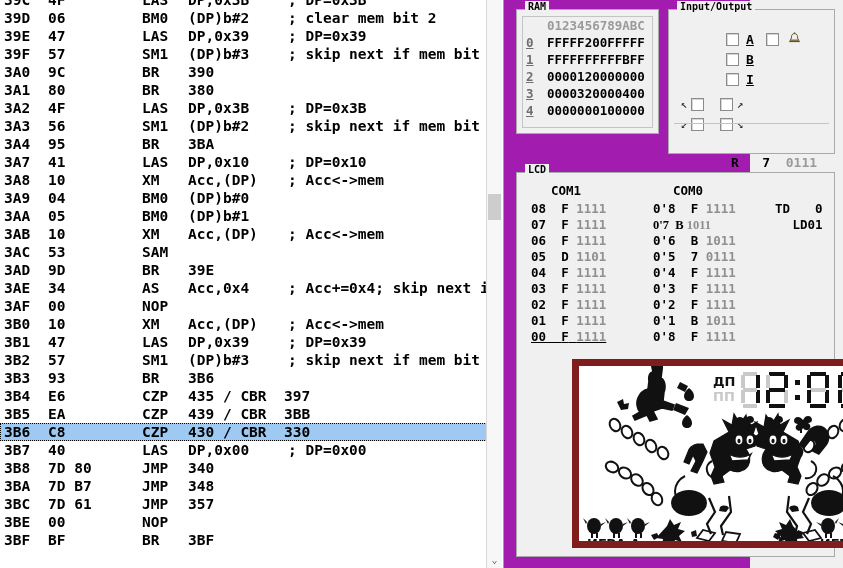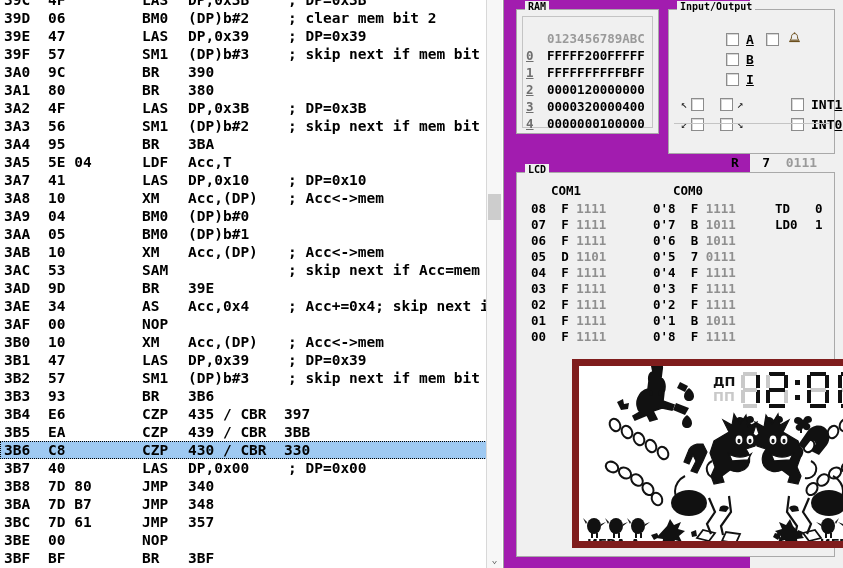--- a/index.html
+++ b/index.html
@@ -109,21 +109,21 @@
   #ram-box   { left: 516px; top: 9px;  width: 143px; height: 125px; }
   #io-box    { left: 668px; top: 9px;  width: 167px; height: 145px; }
   #lcd-box   { left: 516px; top: 172px; width: 319px; height: 385px; padding-left: 20px; }
 
   
   #ram-inner {
     position: absolute;
     left: 5px; top: 6px; right: 5px; bottom: 5px;
     background: #f0f0f0;
     border: 1px solid #c4c4c4;
-    padding: 13px 0 0 3px;
+    padding: 0 0 0 3px;
   }
   .ram-hdr, .ram-row {
     white-space: pre;
     font-family: "DejaVu Sans Mono", monospace;
     font-size: 12.5px;
     font-weight: bold;
     line-height: 17px;
     height: 17px;
   }
   .ram-hdr { color: #9a9a9a; padding-left: 21px; }
@@ -253,27 +253,26 @@
       <div id="listing-rows">
           <div class="row"><span class="c-addr">39C</span><span class="c-bytes">4F</span><span class="c-mnem">LAS</span><span class="c-ops">DP,0x3B</span><span class="c-cmt">; DP=0x3B</span></div>
           <div class="row"><span class="c-addr">39D</span><span class="c-bytes">06</span><span class="c-mnem">BM0</span><span class="c-ops">(DP)b#2</span><span class="c-cmt">; clear mem bit 2</span></div>
           <div class="row"><span class="c-addr">39E</span><span class="c-bytes">47</span><span class="c-mnem">LAS</span><span class="c-ops">DP,0x39</span><span class="c-cmt">; DP=0x39</span></div>
           <div class="row"><span class="c-addr">39F</span><span class="c-bytes">57</span><span class="c-mnem">SM1</span><span class="c-ops">(DP)b#3</span><span class="c-cmt">; skip next if mem bit 3 set</span></div>
           <div class="row"><span class="c-addr">3A0</span><span class="c-bytes">9C</span><span class="c-mnem">BR</span><span class="c-ops">390</span></div>
           <div class="row"><span class="c-addr">3A1</span><span class="c-bytes">80</span><span class="c-mnem">BR</span><span class="c-ops">380</span></div>
           <div class="row"><span class="c-addr">3A2</span><span class="c-bytes">4F</span><span class="c-mnem">LAS</span><span class="c-ops">DP,0x3B</span><span class="c-cmt">; DP=0x3B</span></div>
           <div class="row"><span class="c-addr">3A3</span><span class="c-bytes">56</span><span class="c-mnem">SM1</span><span class="c-ops">(DP)b#2</span><span class="c-cmt">; skip next if mem bit 2 set</span></div>
           <div class="row"><span class="c-addr">3A4</span><span class="c-bytes">95</span><span class="c-mnem">BR</span><span class="c-ops">3BA</span></div>
-          <div class="row"><span class="c-addr">3A5</span><span class="c-bytes">5E 04</span><span class="c-mnem">LDF</span><span class="c-ops">Acc,T</span></div>
           <div class="row"><span class="c-addr">3A7</span><span class="c-bytes">41</span><span class="c-mnem">LAS</span><span class="c-ops">DP,0x10</span><span class="c-cmt">; DP=0x10</span></div>
           <div class="row"><span class="c-addr">3A8</span><span class="c-bytes">10</span><span class="c-mnem">XM</span><span class="c-ops">Acc,(DP)</span><span class="c-cmt">; Acc&lt;-&gt;mem</span></div>
           <div class="row"><span class="c-addr">3A9</span><span class="c-bytes">04</span><span class="c-mnem">BM0</span><span class="c-ops">(DP)b#0</span></div>
           <div class="row"><span class="c-addr">3AA</span><span class="c-bytes">05</span><span class="c-mnem">BM0</span><span class="c-ops">(DP)b#1</span></div>
           <div class="row"><span class="c-addr">3AB</span><span class="c-bytes">10</span><span class="c-mnem">XM</span><span class="c-ops">Acc,(DP)</span><span class="c-cmt">; Acc&lt;-&gt;mem</span></div>
-          <div class="row"><span class="c-addr">3AC</span><span class="c-bytes">53</span><span class="c-mnem">SAM</span><span class="c-cmt">; skip next if Acc=mem</span></div>
+          <div class="row"><span class="c-addr">3AC</span><span class="c-bytes">53</span><span class="c-mnem">SAM</span></div>
           <div class="row"><span class="c-addr">3AD</span><span class="c-bytes">9D</span><span class="c-mnem">BR</span><span class="c-ops">39E</span></div>
           <div class="row"><span class="c-addr">3AE</span><span class="c-bytes">34</span><span class="c-mnem">AS</span><span class="c-ops">Acc,0x4</span><span class="c-cmt">; Acc+=0x4; skip next if sum</span></div>
           <div class="row"><span class="c-addr">3AF</span><span class="c-bytes">00</span><span class="c-mnem">NOP</span></div>
           <div class="row"><span class="c-addr">3B0</span><span class="c-bytes">10</span><span class="c-mnem">XM</span><span class="c-ops">Acc,(DP)</span><span class="c-cmt">; Acc&lt;-&gt;mem</span></div>
           <div class="row"><span class="c-addr">3B1</span><span class="c-bytes">47</span><span class="c-mnem">LAS</span><span class="c-ops">DP,0x39</span><span class="c-cmt">; DP=0x39</span></div>
           <div class="row"><span class="c-addr">3B2</span><span class="c-bytes">57</span><span class="c-mnem">SM1</span><span class="c-ops">(DP)b#3</span><span class="c-cmt">; skip next if mem bit 3 set</span></div>
           <div class="row"><span class="c-addr">3B3</span><span class="c-bytes">93</span><span class="c-mnem">BR</span><span class="c-ops">3B6</span></div>
           <div class="row"><span class="c-addr">3B4</span><span class="c-bytes">E6</span><span class="c-mnem">CZP</span><span class="c-ops">435 / CBR  397</span></div>
           <div class="row"><span class="c-addr">3B5</span><span class="c-bytes">EA</span><span class="c-mnem">CZP</span><span class="c-ops">439 / CBR  3BB</span></div>
           <div class="row selected"><span class="c-addr">3B6</span><span class="c-bytes">C8</span><span class="c-mnem">CZP</span><span class="c-ops">430 / CBR  330</span></div>
@@ -334,28 +333,20 @@
 
     <div id="io-arrows">
       <div class="arr-row">
         <span class="arr">↖</span><span class="cbx"></span><span class="arr-gap"></span><span class="cbx"></span><span class="arr">↗</span>
       </div>
       <div class="arr-row">
         <span class="arr">↙</span><span class="cbx"></span><span class="arr-gap"></span><span class="cbx"></span><span class="arr">↘</span>
       </div>
     </div>
 
-    <div id="io-ints">
-      <div class="int-row">
-        <span class="cbx"></span><span class="iolbl">INT<u>1</u></span>
-      </div>
-      <div class="int-row">
-        <span class="cbx"></span><span class="iolbl">INT<u>0</u></span>
-      </div>
-    </div>
 
     <div id="io-reg">
       <span class="rk">R</span><span class="rk">   </span><span class="rk">7</span><span class="rb">  </span><span class="rb">0111</span>
     </div>
   </div>
 
   <div class="groupbox" id="lcd-box">
     <div class="gb-title">LCD</div>
 
     <div id="lcd-regs">
@@ -363,36 +354,36 @@
       <div class="lcd-colhdr" id="hdr-com0">COM0</div>
       <div id="lcd-com1-rows">
           <div class="lcd-line col1" style="top: 18px;"><span class="k">08</span><span class="k">  </span><span class="k">F</span><span class="v"> </span><span class="v">1111</span></div>
           <div class="lcd-line col1" style="top: 34px;"><span class="k">07</span><span class="k">  </span><span class="k">F</span><span class="v"> </span><span class="v">1111</span></div>
           <div class="lcd-line col1" style="top: 50px;"><span class="k">06</span><span class="k">  </span><span class="k">F</span><span class="v"> </span><span class="v">1111</span></div>
           <div class="lcd-line col1" style="top: 66px;"><span class="k">05</span><span class="k">  </span><span class="k">D</span><span class="v"> </span><span class="v">1101</span></div>
           <div class="lcd-line col1" style="top: 82px;"><span class="k">04</span><span class="k">  </span><span class="k">F</span><span class="v"> </span><span class="v">1111</span></div>
           <div class="lcd-line col1" style="top: 98px;"><span class="k">03</span><span class="k">  </span><span class="k">F</span><span class="v"> </span><span class="v">1111</span></div>
           <div class="lcd-line col1" style="top: 114px;"><span class="k">02</span><span class="k">  </span><span class="k">F</span><span class="v"> </span><span class="v">1111</span></div>
           <div class="lcd-line col1" style="top: 130px;"><span class="k">01</span><span class="k">  </span><span class="k">F</span><span class="v"> </span><span class="v">1111</span></div>
-          <div class="lcd-line col1" style="top: 146px;"><span class="k">00</span><span class="k">  </span><span class="k">F</span><span class="v"> </span><span class="v">1111</span></div>
+          <div class="lcd-line col1" style="top: 146px; text-decoration: underline;"><span class="k">00</span><span class="k">  </span><span class="k">F</span><span class="v"> </span><span class="v">1111</span></div>
         </div>
       <div id="lcd-com0-rows">
           <div class="lcd-line col0" style="top: 18px;"><span class="k">0'8</span><span class="k">  </span><span class="k">F</span><span class="v"> </span><span class="v">1111</span></div>
-          <div class="lcd-line col0" style="top: 34px;"><span class="k">0'7</span><span class="k">  </span><span class="k">B</span><span class="v"> </span><span class="v">1011</span></div>
+          <div class="lcd-line col0" style="top: 34px; font-family: Liberation Serif, serif;"><span class="k">0'7</span><span class="k">  </span><span class="k">B</span><span class="v"> </span><span class="v">1011</span></div>
           <div class="lcd-line col0" style="top: 50px;"><span class="k">0'6</span><span class="k">  </span><span class="k">B</span><span class="v"> </span><span class="v">1011</span></div>
           <div class="lcd-line col0" style="top: 66px;"><span class="k">0'5</span><span class="k">  </span><span class="k">7</span><span class="v"> </span><span class="v">0111</span></div>
           <div class="lcd-line col0" style="top: 82px;"><span class="k">0'4</span><span class="k">  </span><span class="k">F</span><span class="v"> </span><span class="v">1111</span></div>
           <div class="lcd-line col0" style="top: 98px;"><span class="k">0'3</span><span class="k">  </span><span class="k">F</span><span class="v"> </span><span class="v">1111</span></div>
           <div class="lcd-line col0" style="top: 114px;"><span class="k">0'2</span><span class="k">  </span><span class="k">F</span><span class="v"> </span><span class="v">1111</span></div>
           <div class="lcd-line col0" style="top: 130px;"><span class="k">0'1</span><span class="k">  </span><span class="k">B</span><span class="v"> </span><span class="v">1011</span></div>
           <div class="lcd-line col0" style="top: 146px;"><span class="k">0'8</span><span class="k">  </span><span class="k">F</span><span class="v"> </span><span class="v">1111</span></div>
         </div>
       <div id="lcd-flag-rows">
           <div class="lcd-line colx" style="top: 18px;"><span class="k" style="display: inline-block; width: 40px;">TD</span><span class="k">0</span></div>
-          <div class="lcd-line colx" style="top: 34px;"><span class="k" style="display: inline-block; width: 40px;">LD0</span><span class="k">1</span></div>
+          <div class="lcd-line colx" style="top: 34px;"><span class="k" style="display: inline-block; width: 40px; text-align: right;">LD0</span><span class="k">1</span></div>
         </div>
     </div>
 
     <div id="lcd-screen">
       <svg width="302" height="187" viewBox="0 0 302 187">
 
         <g>
           <text class="lcd-text" id="txt-am" x="134" y="20" font-size="13">ДП</text>
           <text class="lcd-text-off" id="txt-pm" x="134" y="35" font-size="13">ПП</text>
 

